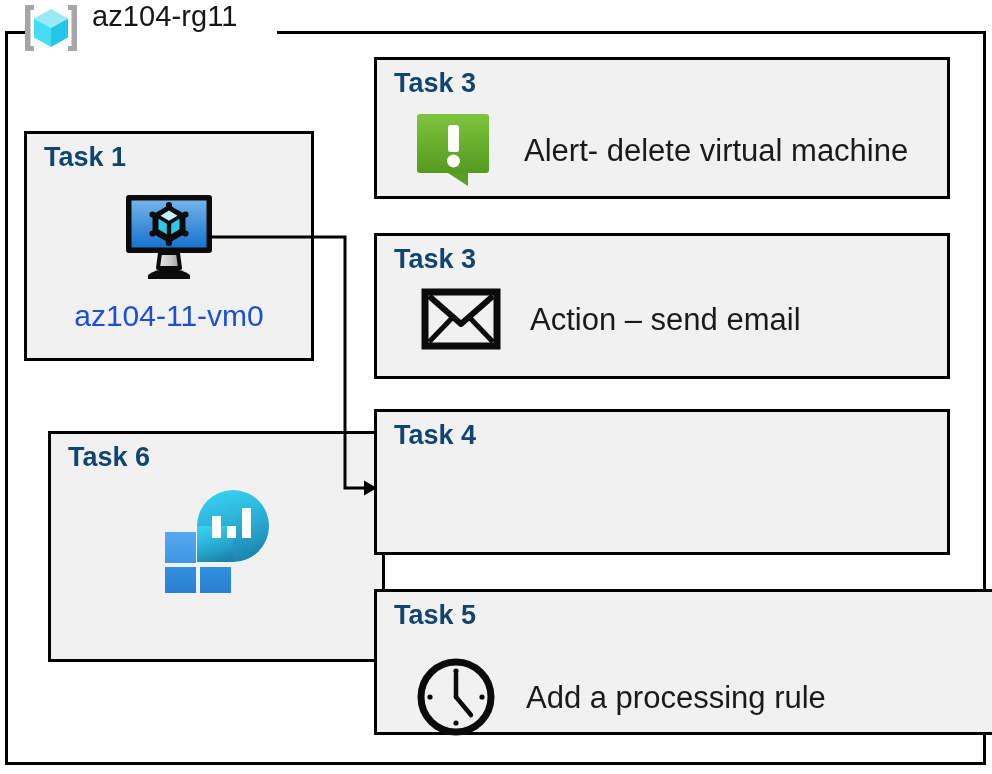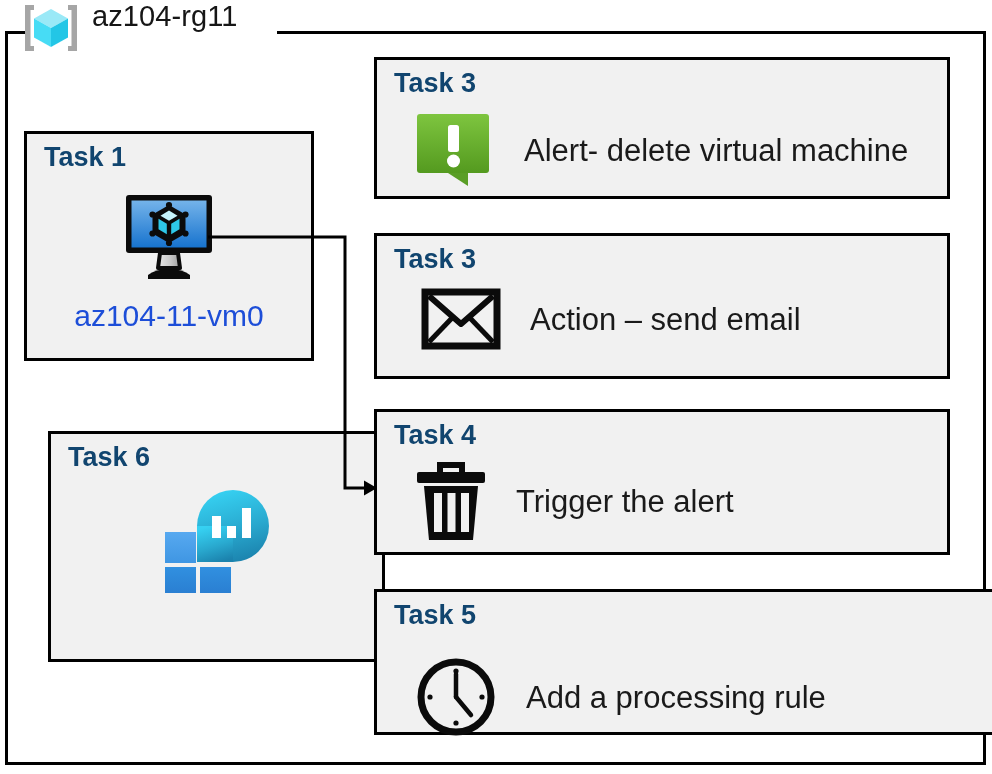--- a/index.html
+++ b/index.html
@@ -297,37 +297,20 @@
           <path d="M8 54 L31 30" fill="none" stroke="#0b0b0b" stroke-width="5"></path>
           <path d="M72 54 L49 30" fill="none" stroke="#0b0b0b" stroke-width="5"></path>
         </svg>
       </span>
       <span class="label">Action – send email</span>
     </div>
   </div>
 
   <div class="card card-right" id="card-task4">
     <div class="card-title">Task 4</div>
-    <div class="row">
-      <span>
-        <svg class="icon-svg" width="72" height="82" viewBox="0 0 72 82" xmlns="http://www.w3.org/2000/svg">
-
-          <path d="M25 12 L25 5 L47 5 L47 12" fill="none" stroke="#0b0b0b" stroke-width="6"></path>
-
-          <rect x="2" y="12" width="68" height="11" rx="2" fill="#0b0b0b"></rect>
-
-          <path d="M9 26 L63 26 L58 80 L14 80 Z" fill="#0b0b0b"></path>
-
-          <rect x="19" y="33" width="8" height="39" fill="#f1f1f1"></rect>
-          <rect x="32.5" y="33" width="8" height="39" fill="#f1f1f1"></rect>
-          <rect x="46" y="33" width="8" height="39" fill="#f1f1f1"></rect>
-        </svg>
-      </span>
-      <span class="label">Trigger the alert</span>
-    </div>
   </div>
 
   <div class="card card-right" id="card-task5">
     <div class="card-title">Task 5</div>
     <div class="row">
       <span>
         <svg class="icon-svg" width="82" height="82" viewBox="0 0 82 82" xmlns="http://www.w3.org/2000/svg">
           <circle cx="41" cy="41" r="35" fill="none" stroke="#0b0b0b" stroke-width="7"></circle>
           <circle cx="41" cy="15" r="2.6" fill="#0b0b0b"></circle>
           <circle cx="41" cy="67" r="2.6" fill="#0b0b0b"></circle>

